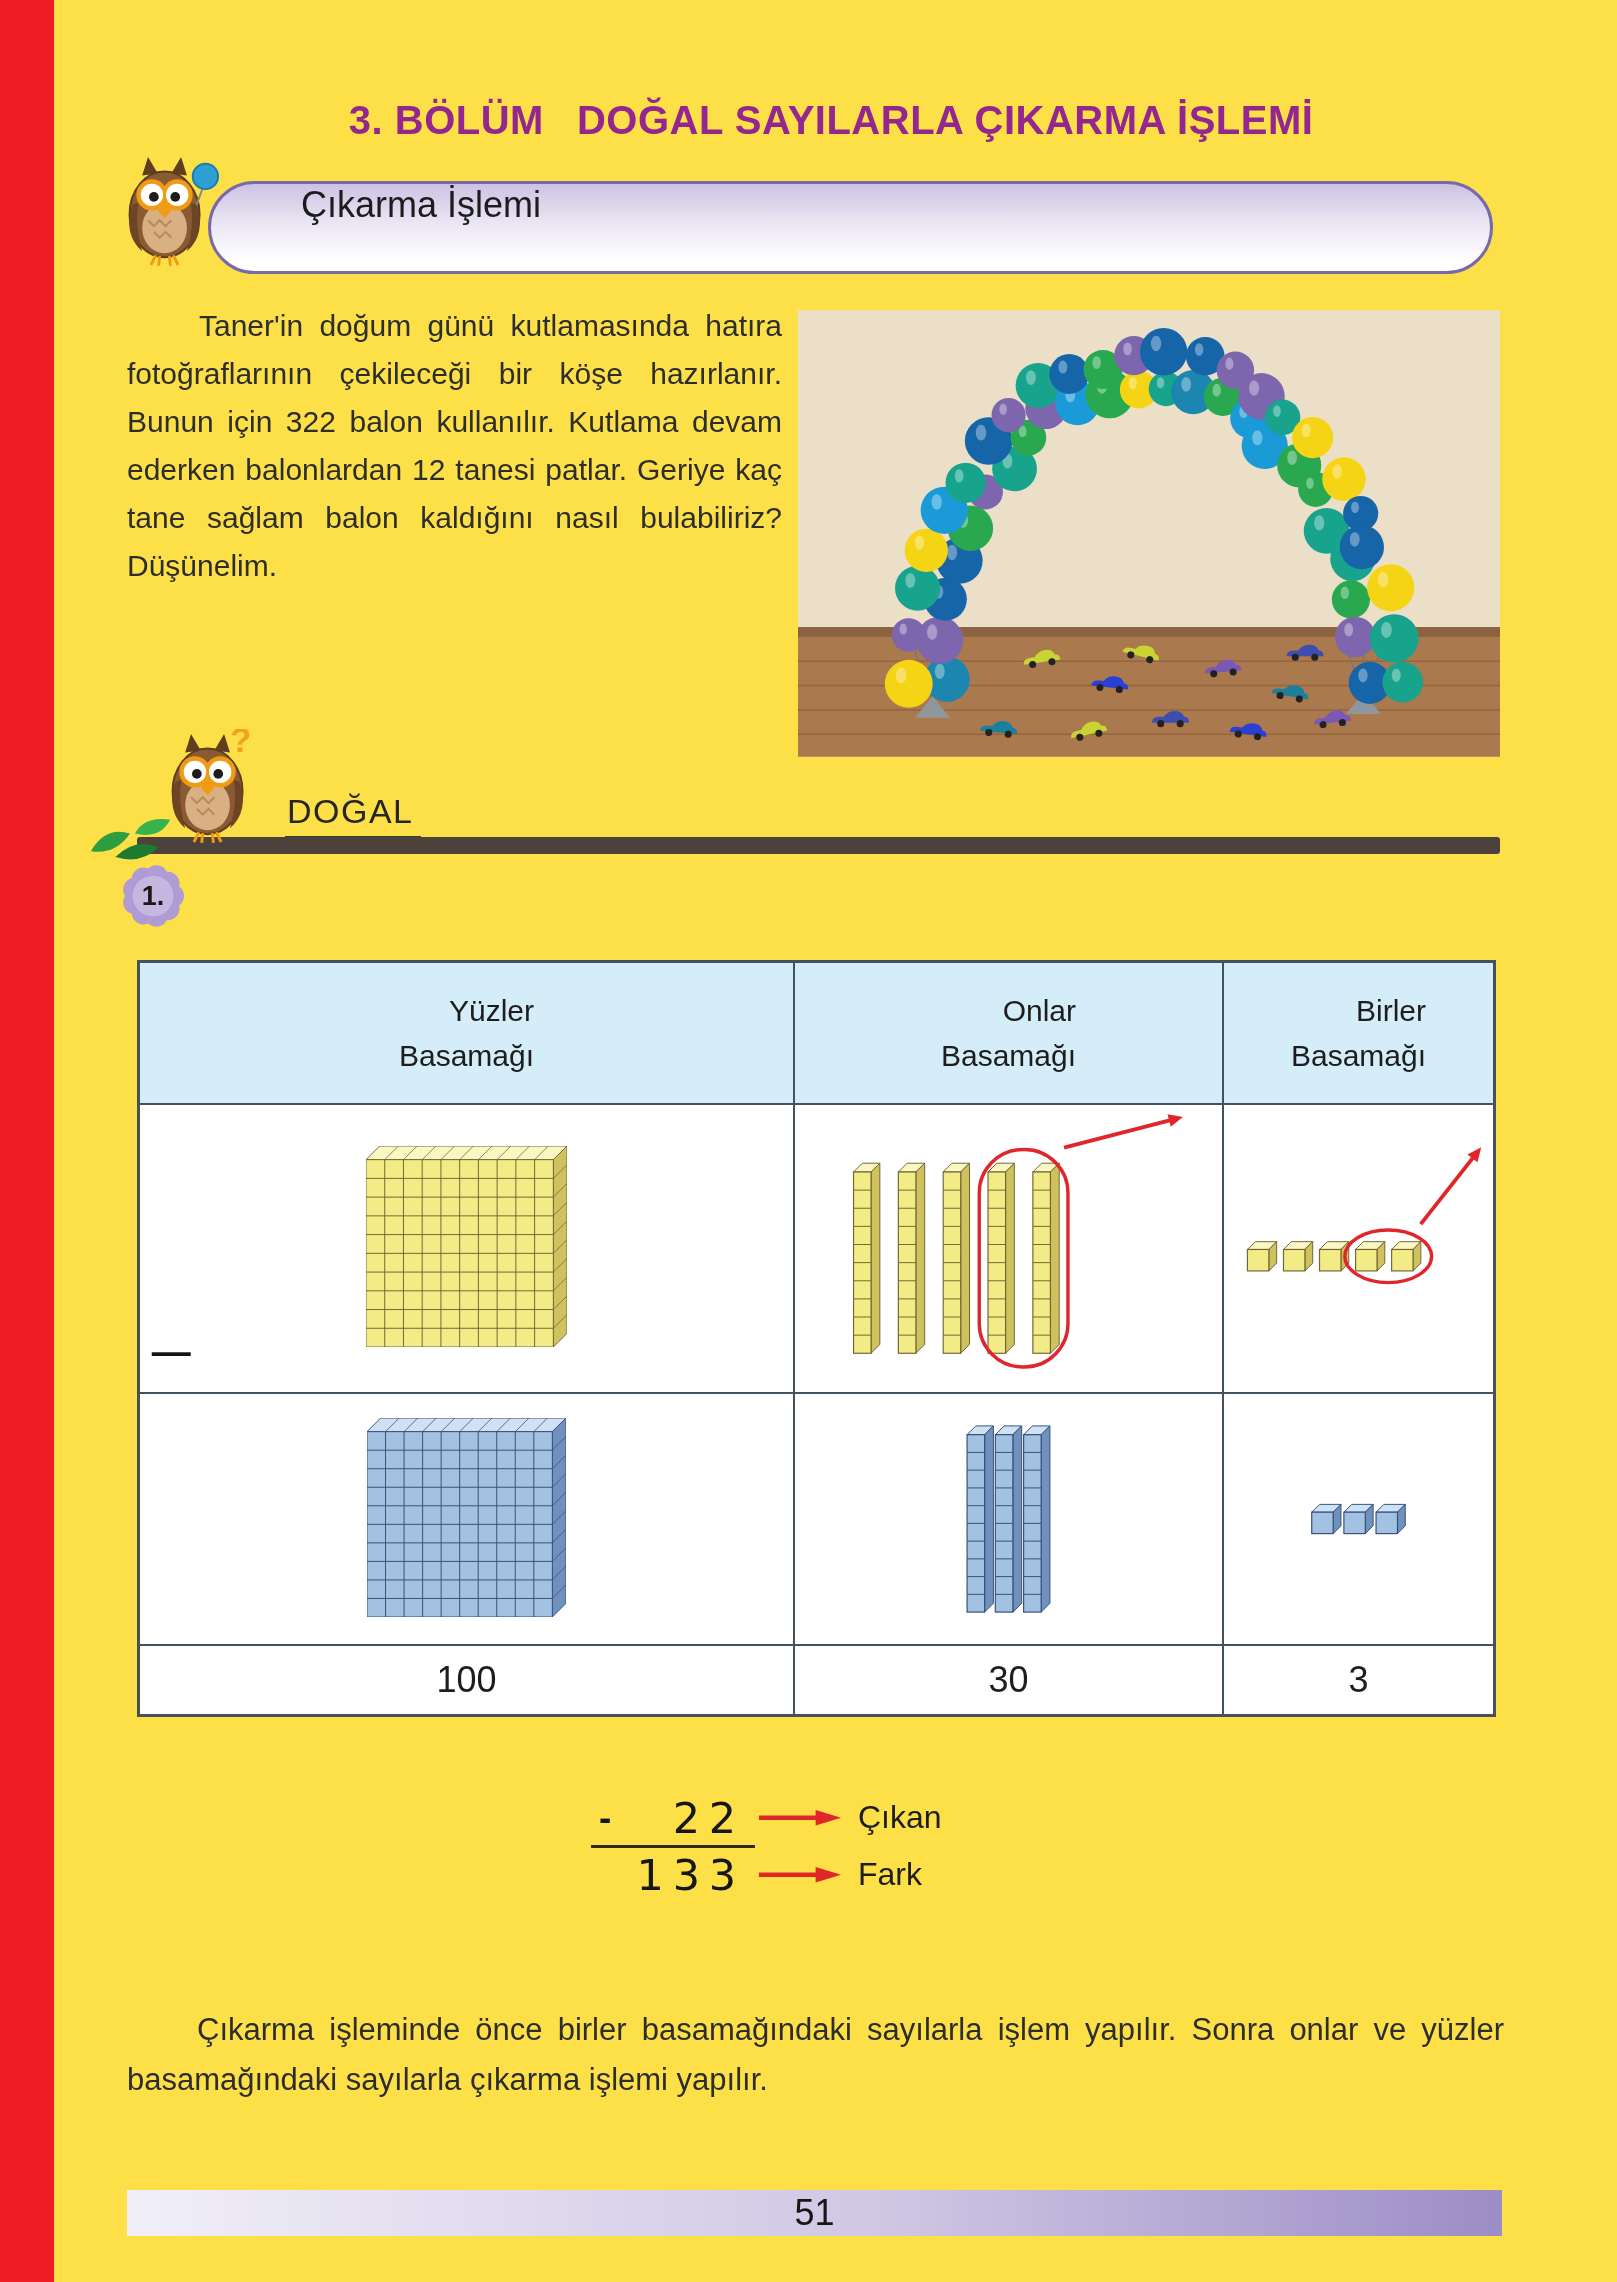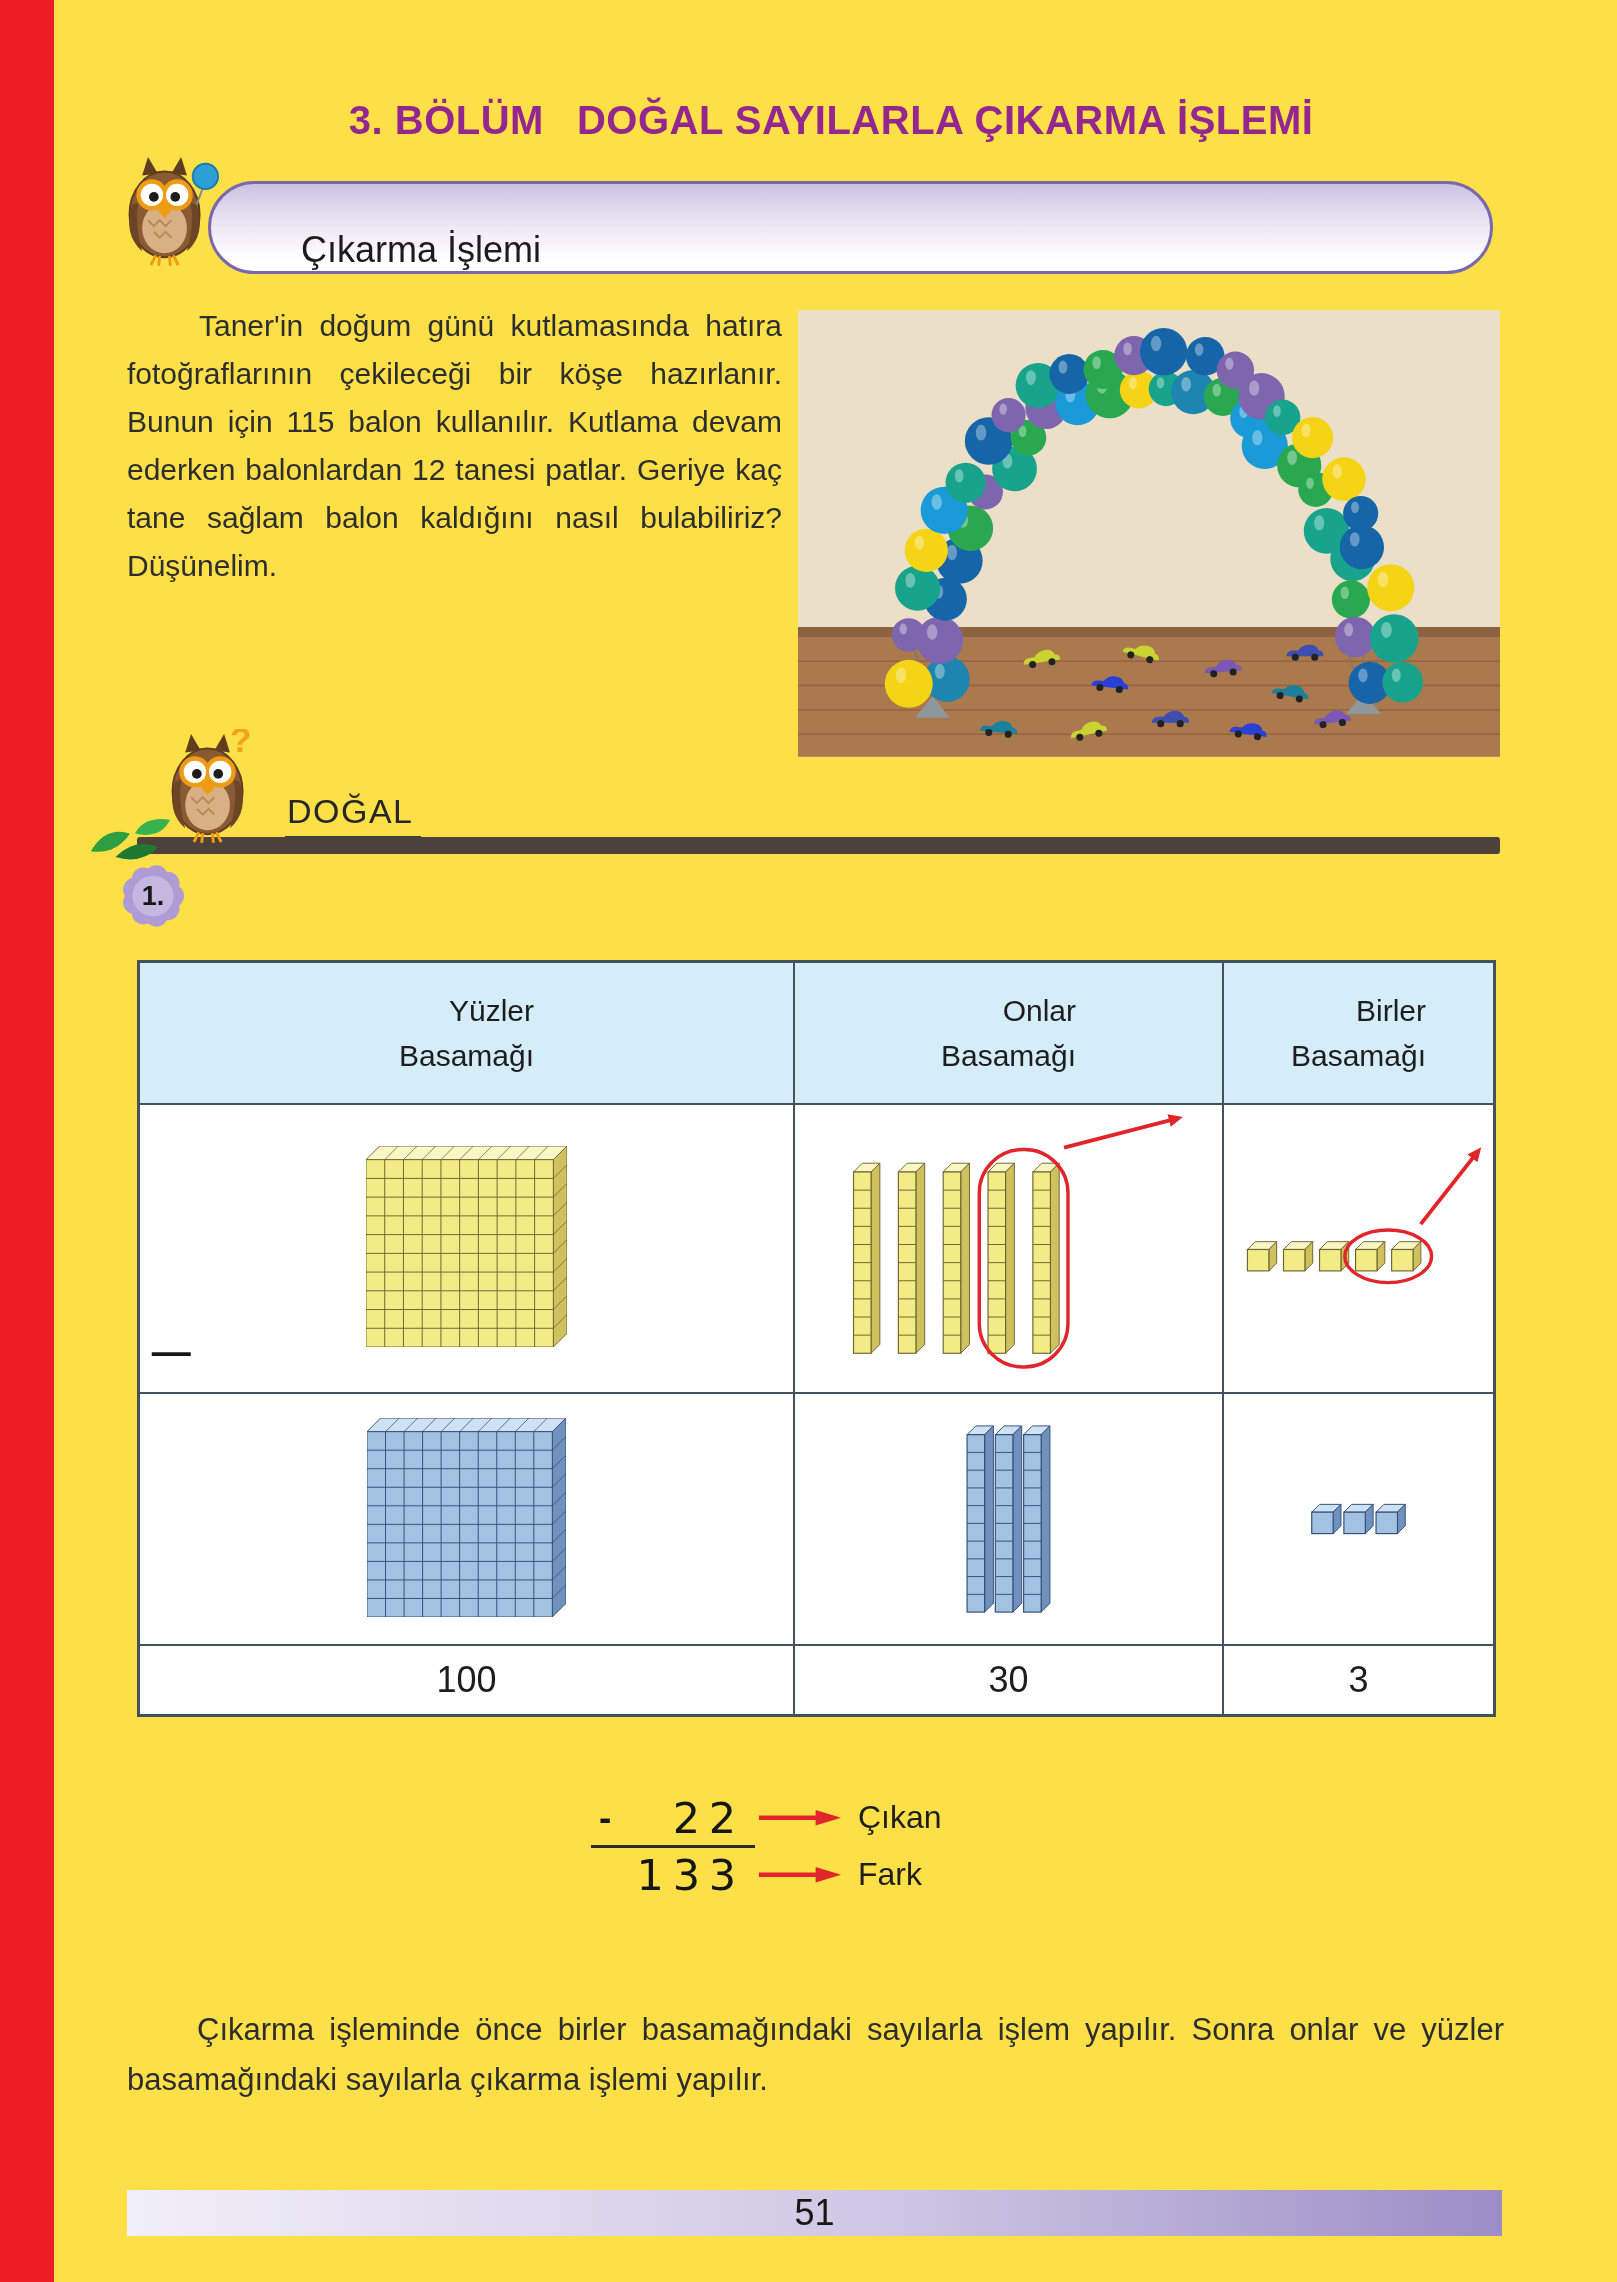--- a/index.html
+++ b/index.html
@@ -1,21 +1,21 @@
 <!DOCTYPE html>
 <html lang="tr"><head>
 <meta charset="utf-8">
 <style>
   *{box-sizing:border-box;margin:0;padding:0;}
   body{background:#9a9a9a;font-family:"Liberation Sans",sans-serif;}
   .page{position:relative;width:1618px;height:2282px;background:#fde047;margin:0 auto;overflow:hidden;}
   .red-strip{position:absolute;left:0;top:0;width:54px;height:100%;background:#ee1d23;}
   .chapter-title{position:absolute;left:54px;right:9.8px;top:98px;text-align:center;font-size:40px;font-weight:bold;letter-spacing:0.5px;color:#93278f;}
   .chapter-title .gap{display:inline-block;width:33px;}
-  .section-banner{position:absolute;left:208px;top:181px;width:1285px;height:93px;border:3.9px solid #7a68ad;border-radius:49px;background:linear-gradient(180deg,#cbc2e3 0%,#e9e4f3 42%,#ffffff 88%);display:flex;align-items:flex-end;padding-left:90px;font-size:36px;color:#1c1c1c;}
+  .section-banner{position:absolute;left:208px;top:181px;width:1285px;height:93px;border:3.9px solid #7a68ad;border-radius:49px;background:linear-gradient(180deg,#cbc2e3 0%,#e9e4f3 42%,#ffffff 88%);display:flex;align-items:flex-start;padding-left:90px;font-size:36px;color:#1c1c1c;}
   .owl{position:absolute;}
   .owl-banner{left:113px;top:152px;width:113px;height:135px;z-index:3;}
   .intro{position:absolute;left:127px;top:302px;width:655px;font-size:30px;line-height:1.6;text-align:justify;text-indent:72px;color:#2d2d2d;}
   .scene{position:absolute;left:798px;top:310px;width:702px;height:447px;}
   .owl-ornek{left:156px;top:729px;width:109px;height:119px;z-index:3;}
   .leaves{position:absolute;left:86px;top:806px;width:90px;height:57px;z-index:2;}
   .ornek-label{position:absolute;left:285px;top:792px;font-size:34px;color:#262626;letter-spacing:1.5px;border-bottom:2.4px solid #3c3c3c;padding:0 7.8px 4.9px 2px;}
   .ornek-bar{position:absolute;left:137px;top:837px;width:1363px;height:16.6px;background:#4c423b;border-radius:2.9px;}
   .item-badge{position:absolute;left:121px;top:864px;width:64px;height:64px;}
   .item-badge .badge-num{position:absolute;inset:0;display:flex;align-items:center;justify-content:center;font-size:27px;font-weight:bold;color:#181818;}
@@ -62,21 +62,21 @@
         <circle cx="40" cy="44" r="11.5" fill="#fff"></circle>
         <circle cx="66" cy="44" r="11.5" fill="#fff"></circle>
         <circle cx="42" cy="46" r="5" fill="#1d1d1d"></circle>
         <circle cx="64" cy="46" r="5" fill="#1d1d1d"></circle>
         <path d="M53 52 L46 60 L53 68 L60 60 Z" fill="#ef9c14"></path>
         <path d="M44 106 l-5 10 M48 107 l-1 10 M62 106 l5 10 M58 107 l1 10" stroke="#ef9c14" stroke-width="3" fill="none"></path>
         <line x1="86" y1="54" x2="94" y2="32" stroke="#888" stroke-width="2"></line>
         <circle cx="95" cy="25" r="13" fill="#2e9fd4" stroke="#1c7cab" stroke-width="2"></circle>
       </svg></div>
 
-  <p class="intro">Taner'in doğum günü kutlamasında hatıra fotoğraflarının çekileceği bir köşe hazırlanır. Bunun için 115 balon kullanılır. Kutlama devam ederken balonlardan 12 tanesi patlar. Geriye kaç tane sağlam balon kaldığını nasıl bulabiliriz? Düşünelim.</p>
+  <p class="intro">Taner'in doğum günü kutlamasında hatıra fotoğraflarının çekileceği bir köşe hazırlanır. Bunun için 322 balon kullanılır. Kutlama devam ederken balonlardan 12 tanesi patlar. Geriye kaç tane sağlam balon kaldığını nasıl bulabiliriz? Düşünelim.</p>
 
   <div class="scene" id="scene"><svg width="702" height="447" viewBox="0 0 720 458" xmlns="http://www.w3.org/2000/svg">
         <rect width="720" height="458" fill="#ecdfc8"></rect>
         <rect y="325" width="720" height="133" fill="#aa794e"></rect>
         <rect y="325" width="720" height="10" fill="#8d6240"></rect>
         <line x1="0" y1="360" x2="720" y2="360" stroke="#96653e" stroke-width="1.5"></line>
         <line x1="0" y1="385" x2="720" y2="385" stroke="#96653e" stroke-width="1.5"></line>
         <line x1="0" y1="410" x2="720" y2="410" stroke="#96653e" stroke-width="1.5"></line>
         <line x1="0" y1="435" x2="720" y2="435" stroke="#96653e" stroke-width="1.5"></line>
         <line x1="138" y1="400" x2="120" y2="350" stroke="#777" stroke-width="1.5"></line>

